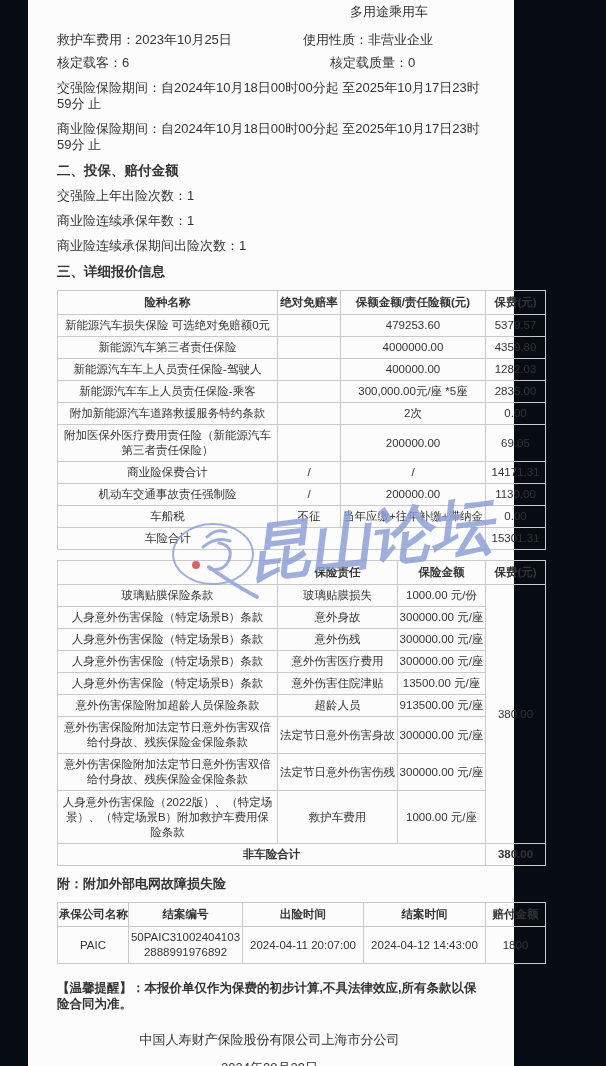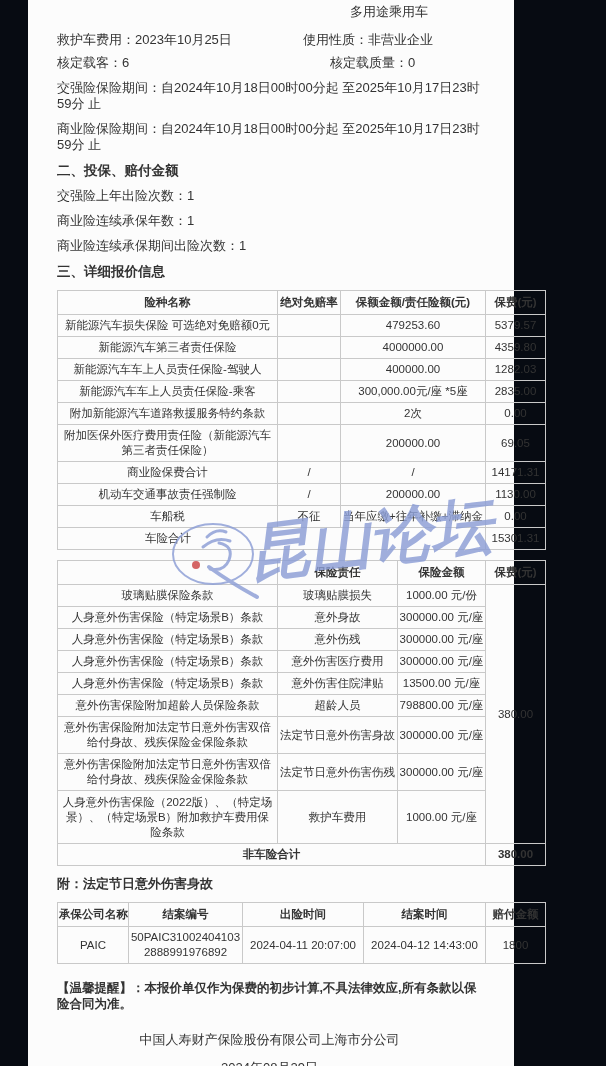--- a/index.html
+++ b/index.html
@@ -201,21 +201,21 @@
             <td>300000.00 元/座</td>
           </tr>
           <tr>
             <td>人身意外伤害保险（特定场景B）条款</td>
             <td>意外伤害住院津贴</td>
             <td>13500.00 元/座</td>
           </tr>
           <tr>
             <td>意外伤害保险附加超龄人员保险条款</td>
             <td>超龄人员</td>
-            <td>798800.00 元/座</td>
+            <td>913500.00 元/座</td>
           </tr>
           <tr>
             <td>意外伤害保险附加法定节日意外伤害双倍给付身故、残疾保险金保险条款</td>
             <td>法定节日意外伤害身故</td>
             <td>300000.00 元/座</td>
           </tr>
           <tr>
             <td>意外伤害保险附加法定节日意外伤害双倍给付身故、残疾保险金保险条款</td>
             <td>法定节日意外伤害伤残</td>
             <td>300000.00 元/座</td>
@@ -227,21 +227,21 @@
           </tr>
         </tbody>
       <tfoot>
         <tr>
           <td colspan="3">非车险合计</td>
           <td>380.00</td>
         </tr>
       </tfoot>
     </table>
 
-    <div class="appendix-title">附：法定节日意外伤害身故</div>
+    <div class="appendix-title">附：附加外部电网故障损失险</div>
 
     <table class="rtable t3">
       <colgroup>
           <col style="width:71px">
           <col style="width:114px">
           <col style="width:121px">
           <col style="width:122px">
           <col style="width:60px">
         </colgroup>
       <thead>

